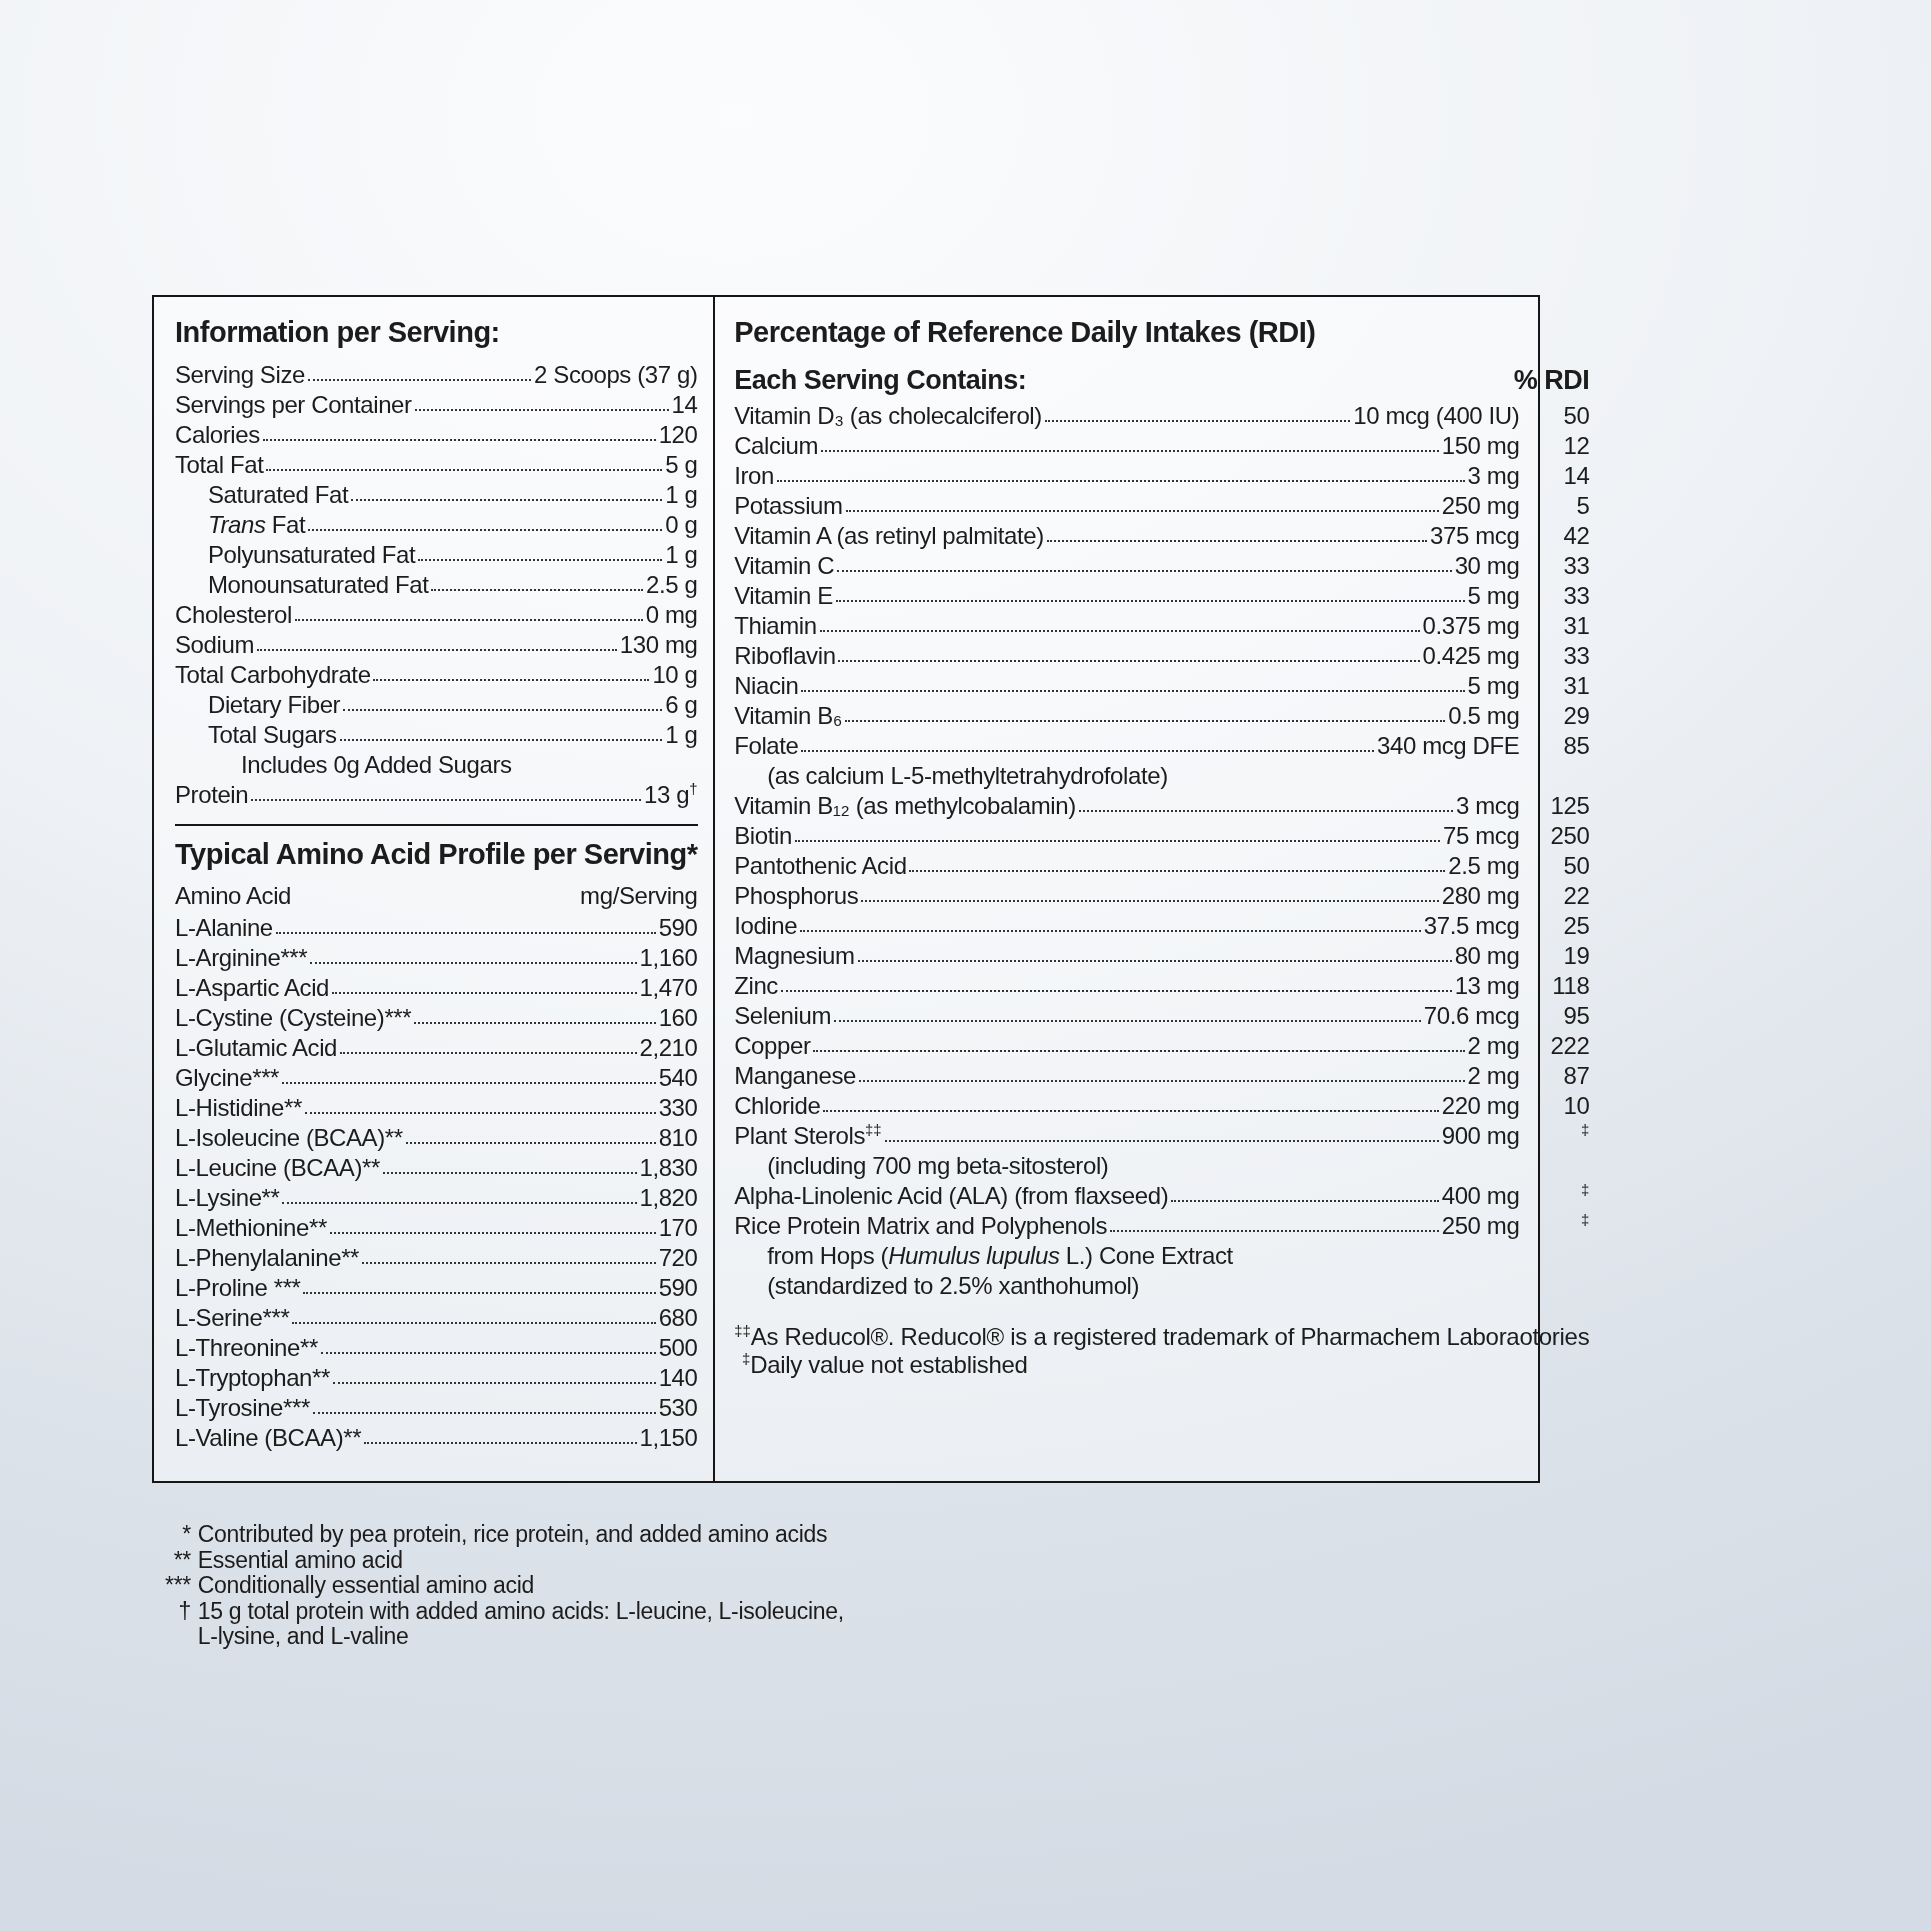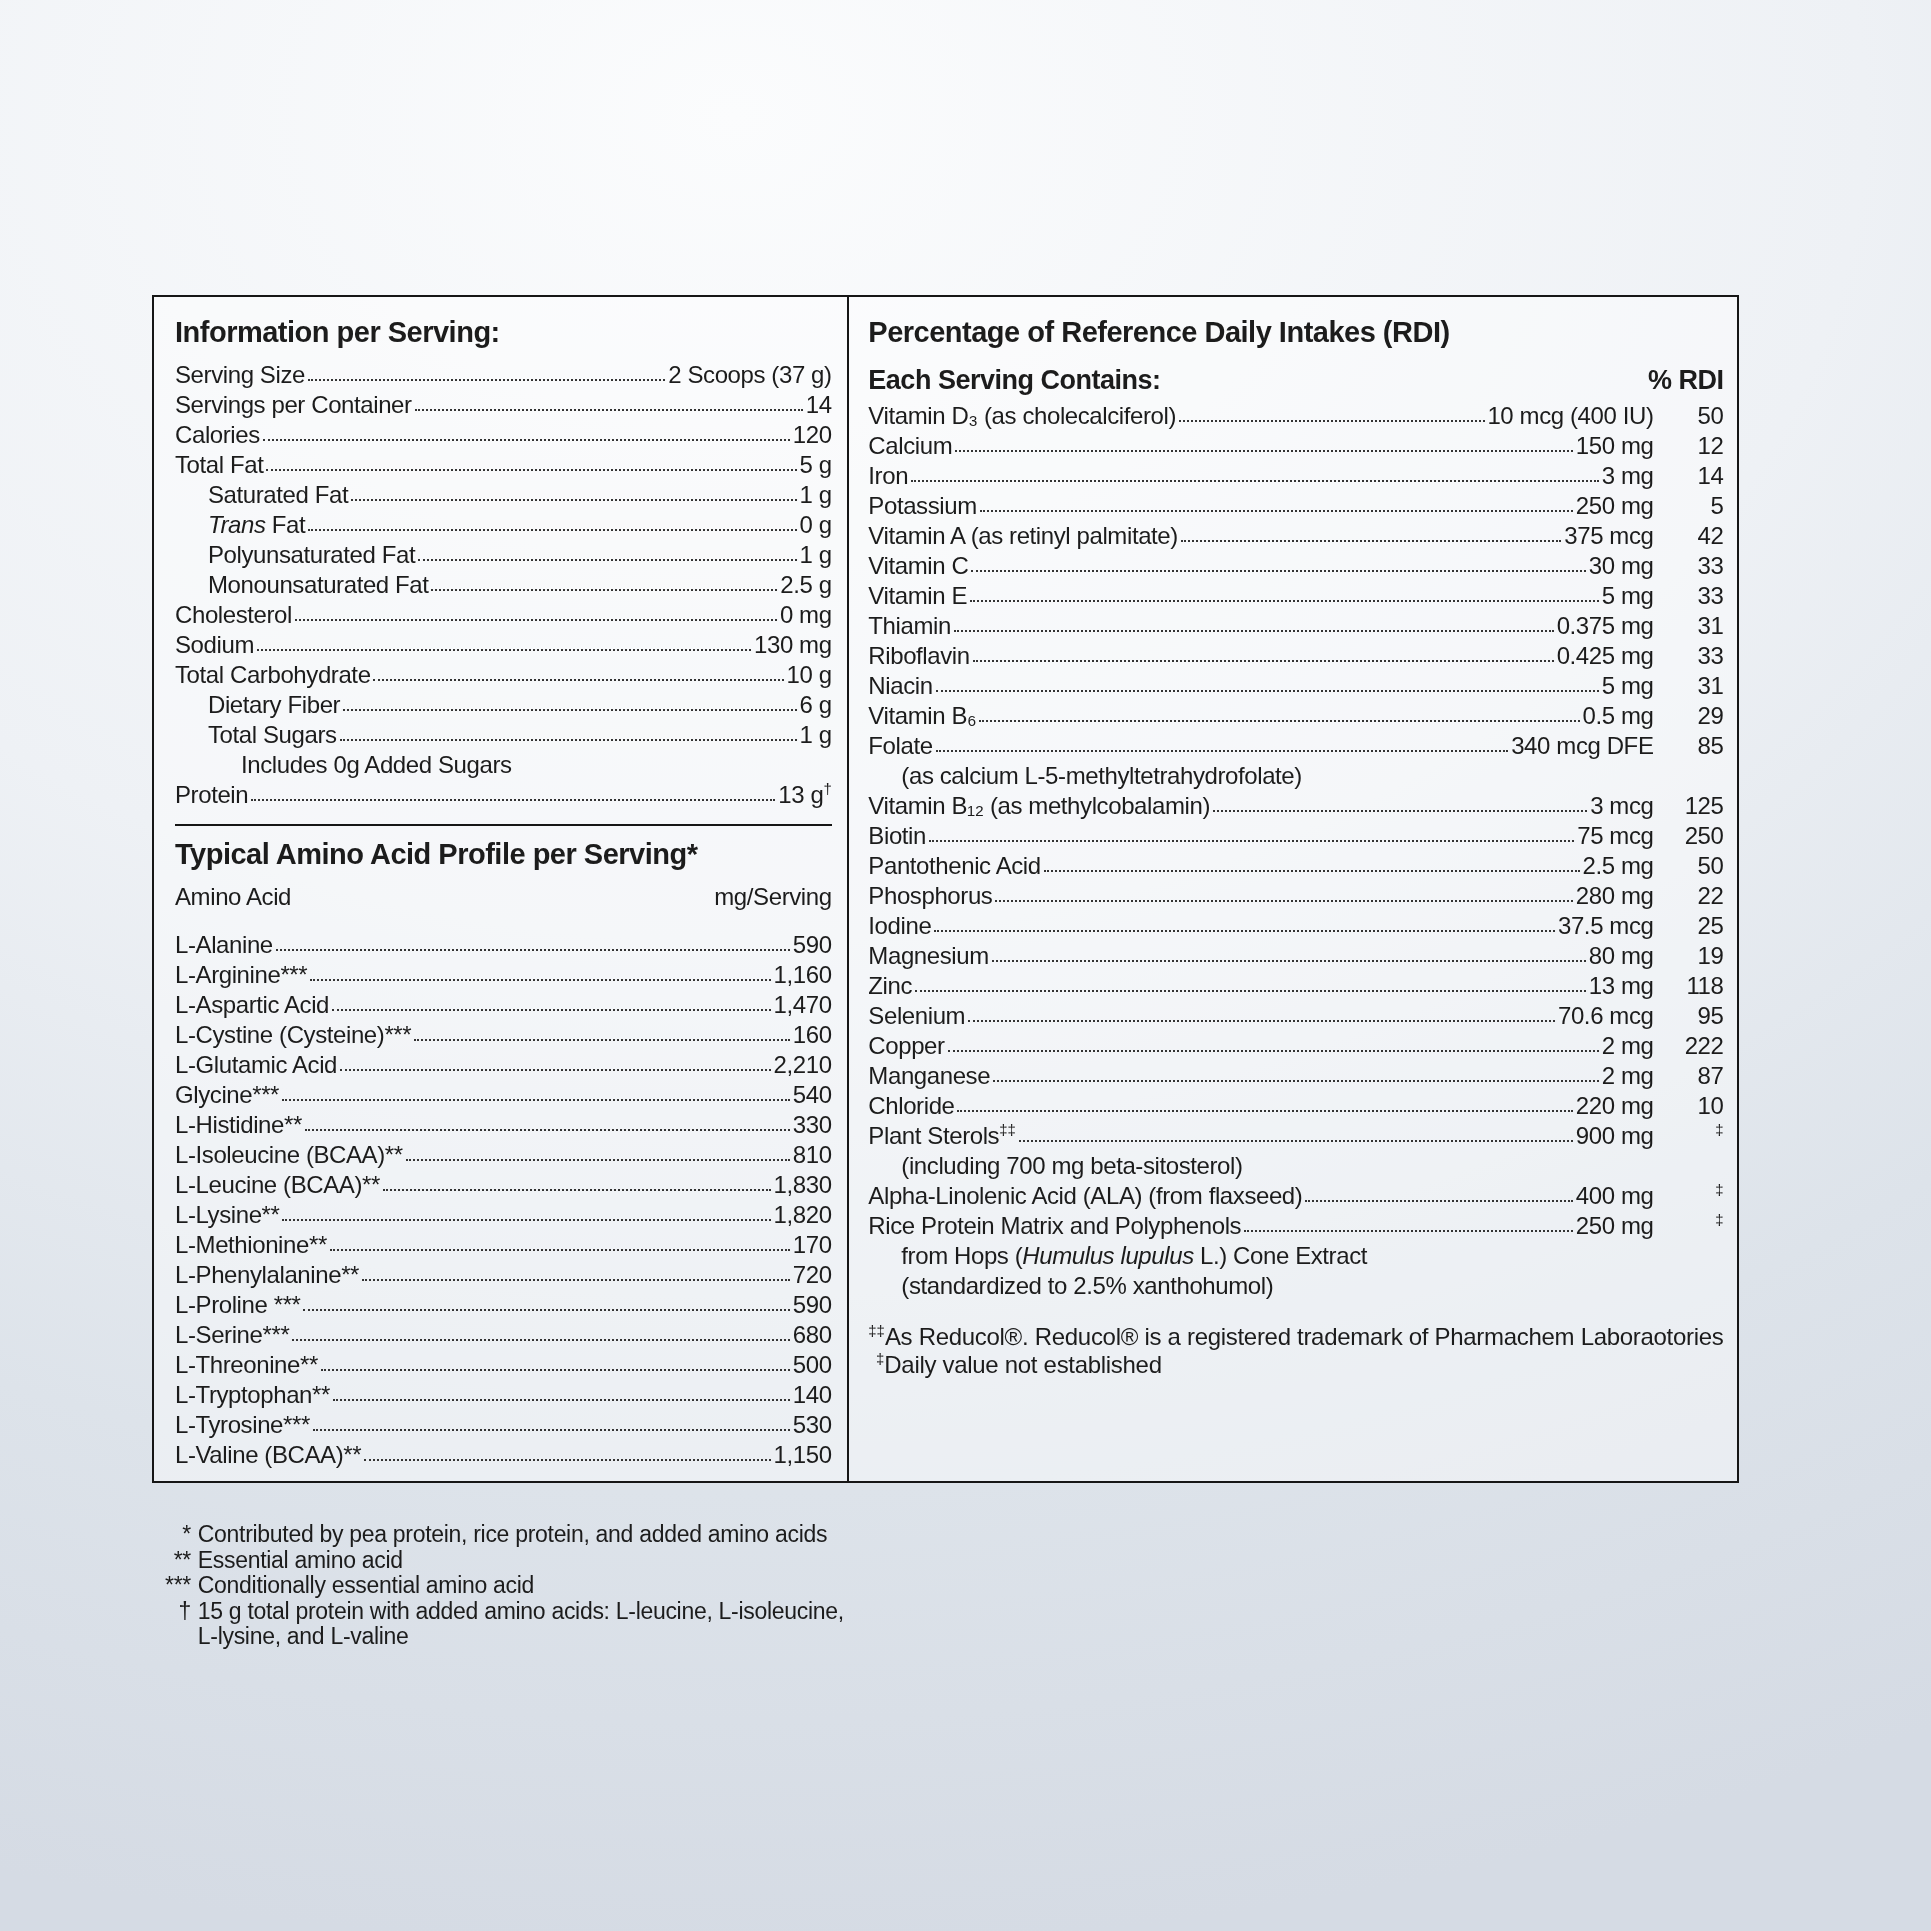--- a/index.html
+++ b/index.html
@@ -3,40 +3,40 @@
 <meta charset="utf-8">
 <style>
   html,body{margin:0;padding:0;}
   body{
     width:1931px;height:1931px;position:relative;
     font-family:"Liberation Sans","DejaVu Sans",sans-serif;
     color:#1c1c1c;
     background:radial-gradient(130% 95% at 38% 6%, #fbfcfd 0%, #eef1f5 45%, #dde3ea 75%, #d5dbe4 100%);
   }
   .label-box{
-    position:absolute;left:152px;top:295px;width:1587px;height:1188px;
+    position:absolute;left:152px;top:295px;width:1388px;height:1188px;
     border:2.9px solid #161616;box-sizing:border-box;display:flex;
     background:rgba(255,255,255,0.42);
   }
   .col{box-sizing:border-box;}
   .col.left{width:814px;border-right:2.9px solid #161616;padding:13.5px 15.4px 0 21px;}
   .col.right{flex:1;padding:13.5px 13.5px 0 19.3px;}
   .h1{font-size:29px;font-weight:700;letter-spacing:-0.5px;margin:5.8px 0 9.7px 0;white-space:nowrap;}
   .h2{font-size:27px;font-weight:700;letter-spacing:-0.5px;white-space:nowrap;}
   .row{display:flex;align-items:flex-end;height:30px;font-size:24px;letter-spacing:-0.4px;}
   .subtitle-row{height:37px;margin-bottom:3.9px;}
   .lab,.val{white-space:nowrap;line-height:29px;}
   .val{text-align:right;}
   .leader{flex:1 1 auto;min-width:9.7px;border-bottom:2.9px dotted #333;margin:0 2.9px 7.7px 2.9px;}
   .fill{flex:1 1 auto;}
   .pct{width:70px;text-align:right;line-height:29px;white-space:nowrap;}
   .ind1{padding-left:33px;}
   .ind2{padding-left:66px;}
   .sect-rule{border:none;border-top:2.9px solid #161616;margin:15.4px 0 11.6px 0;}
-  .header-row{margin-bottom:18px;}
+  .header-row{margin-bottom:1px;align-items:center;}
   sup{font-size:62%;line-height:0;vertical-align:super;letter-spacing:0;}
   .notes{margin-top:23px;font-size:24px;letter-spacing:-0.3px;}
   .note{line-height:28px;white-space:nowrap;}
   .note + .note{padding-left:7.7px;}
   .footnotes{position:absolute;left:152px;top:1522px;font-size:23px;letter-spacing:-0.3px;}
   .foot{display:grid;grid-template-columns:39px 1fr;column-gap:6.8px;line-height:25.6px;}
   .foot .mark{text-align:right;}
   .foot .txt{white-space:pre-line;}
   i{font-style:italic;}
 </style>

